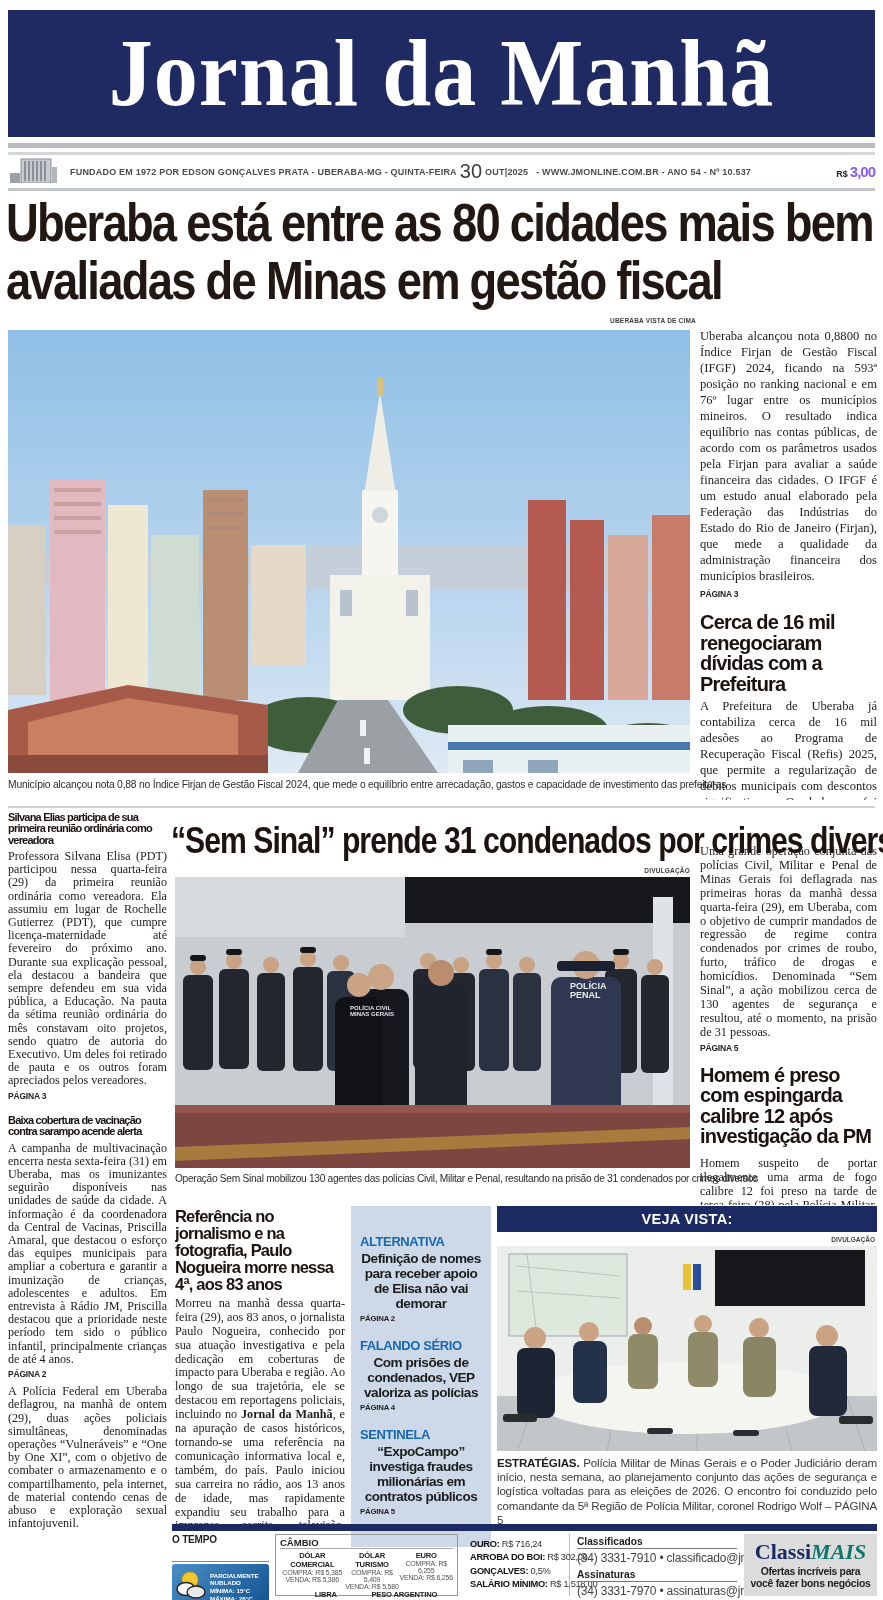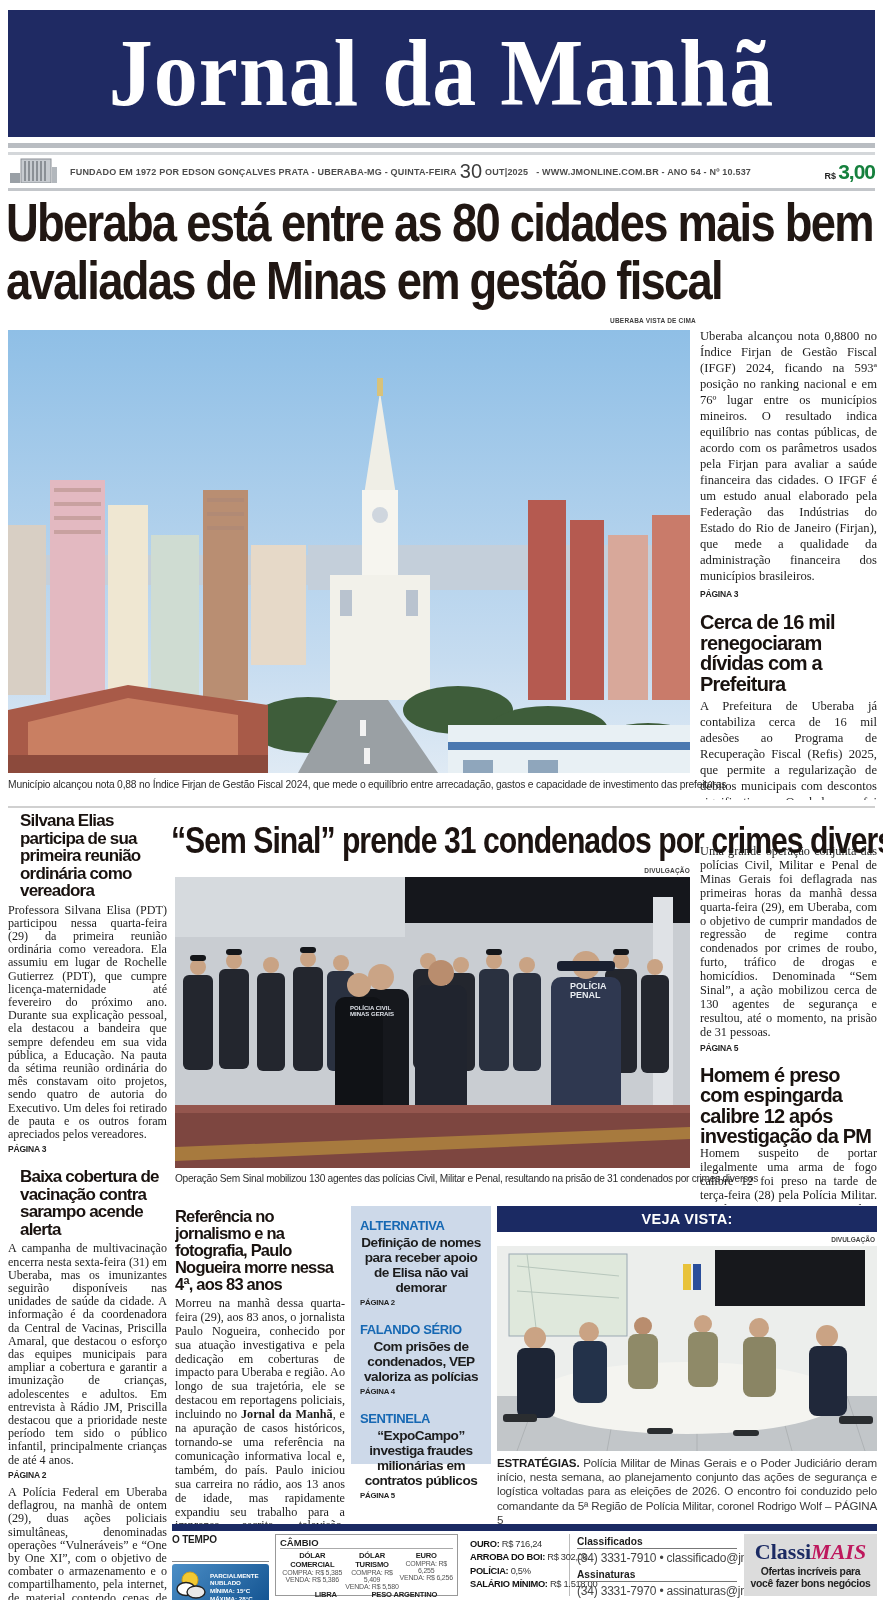--- a/index.html
+++ b/index.html
@@ -19,21 +19,21 @@
   .rule-d { top:806px; height:2px; background:#d0d0d0; }
 
   
   .dateline { position:absolute; left:8px; top:156px; width:867px; height:31px;
               display:flex; align-items:center; font-family:"Liberation Sans",sans-serif; }
   .building-icon { margin-left:2px; margin-right:12px; }
   .dl-text { font-size:9px; font-weight:bold; color:#4c4c4c; letter-spacing:.2px; white-space:nowrap; }
   .dl-day { font-size:20px; font-weight:normal; color:#3c3c3c; margin:0 3px; }
   .dl-price { margin-left:auto; display:flex; align-items:baseline; }
   .dl-cur { font-size:9px; font-weight:bold; color:#222; margin-right:2px; }
-  .dl-val { font-size:21px; font-weight:bold; color:#15803d; letter-spacing:-1px; }
+  .dl-val { font-size:15px; font-weight:bold; color:#8b5cf6; letter-spacing:-1px; }
 
   
   .main-headline { position:absolute; left:6px; top:194px; width:1020px;
                    font-family:"Liberation Sans",sans-serif; font-weight:bold; color:#211713;
                    font-size:53px; line-height:58px; letter-spacing:-2px;
                    transform:scaleX(.855); transform-origin:0 0; }
   .photo-credit { position:absolute; font-family:"Liberation Sans",sans-serif; font-weight:bold;
                   font-size:6.5px; color:#3f3f3f; letter-spacing:.2px; }
   .lead-credit { top:317px; left:560px; width:136px; text-align:right; }
   .ss-credit   { top:867px; left:554px; width:136px; text-align:right; }
@@ -62,35 +62,35 @@
                 font-size:12.6px; line-height:16.0px; overflow:hidden; }
   .colA-right .story-head { font-size:20px; margin:10px 0 4px 0; }
 
   .semsinal-headline { position:absolute; left:171px; top:820px; width:875px;
                        font-family:"Liberation Sans",sans-serif; font-weight:bold; color:#1c1310;
                        font-size:37px; line-height:42px; letter-spacing:-1.2px;
                        transform:scaleX(.815); transform-origin:0 0; white-space:nowrap; }
 
   .colB-left { position:absolute; left:8px; top:812px; width:159px; height:788px;
                font-size:12.1px; line-height:13.2px; overflow:hidden; }
-  .colB-left .story-head { font-size:17px; margin:12px 0 4px 12px; }
+  .colB-left .story-head { font-size:11px; margin:12px 0 4px 0; }
   .colB-left .story-head:first-child { margin-top:0; }
   .colB-left .page-label { margin-bottom:4px; }
 
   .colB-right { position:absolute; left:700px; top:845px; width:177px; height:360px;
                 font-size:12.3px; line-height:13.9px; overflow:hidden; }
-  .colB-right .story-head { font-size:20px; margin:9px 0 0 0; }
+  .colB-right .story-head { font-size:20px; margin:9px 0 10px 0; }
 
   .colC-mid { position:absolute; left:175px; top:1208px; width:170px; height:316px;
               font-size:12.2px; line-height:13.9px; overflow:hidden; }
   .colC-mid .story-head { font-size:16.5px; margin-bottom:4px; }
 
   
-  .briefs-box { position:absolute; left:351px; top:1206px; width:140px; height:258px;
-                background:#cdd9e9; padding:12px 9px; }
+  .briefs-box { position:absolute; left:351px; top:1206px; width:140px; height:341px;
+                background:#cdd9e9; padding:28px 9px; }
   .brief { margin-bottom:15px; }
   .brief-kicker { font-family:"Liberation Sans",sans-serif; font-weight:bold; font-size:13px;
                   color:#1668b3; letter-spacing:-0.4px; margin-bottom:2px; }
   .brief-title { font-family:"Liberation Sans",sans-serif; font-weight:bold; font-size:13.6px;
                  line-height:15px; color:#1c1c1c; letter-spacing:-0.5px;text-align:center; }
   .brief .page-label { font-size:7.8px; margin-top:3px; }
 
   
   .veja-box { position:absolute; left:497px; top:1206px; width:380px; height:315px; }
   .veja-bar { height:26px; background:#1b2a63; display:flex; align-items:center; justify-content:center; }
@@ -125,21 +125,21 @@
   .f-indices { left:292px; width:106px; border-right:1px solid #bbb; padding:4px 0 0 6px; }
   .idx-line { font-size:9.3px; line-height:13.4px; color:#333; white-space:nowrap; letter-spacing:-0.3px; }
   .idx-line b { color:#111; }
   .f-contacts { left:405px; width:160px; padding-top:2px; }
   .f-contact-h { font-size:10.2px; font-weight:bold; color:#1d1d1d; border-bottom:1px solid #777; padding-bottom:1px; }
   .f-contact-l { font-size:12px; color:#444; margin:2px 0 4px 0; letter-spacing:-0.2px; white-space:nowrap; }
   .f-classimais { left:572px; width:133px; background:#dcdcdc; display:flex; flex-direction:column;
                   align-items:center; justify-content:center; }
   .cm-brand { font-family:"Liberation Serif",serif; font-size:22px; line-height:22px; }
   .cm-1 { font-weight:bold; color:#1b2a63; }
-  .cm-2 { font-weight:bold; font-style:italic; color:#be185d; }
+  .cm-2 { font-weight:bold; font-style:italic; color:#0f766e; }
   .cm-tag { font-size:10.4px; line-height:11.8px; font-weight:bold; color:#222; text-align:center; margin-top:3px; letter-spacing:-0.3px; }
 </style>
 </head>
 <body>
 
 <div class="page">
 
   <div class="masthead">
     <div class="masthead-title">Jornal da Manhã</div>
   </div>
@@ -479,21 +479,21 @@
           <div class="cx-name">PESO ARGENTINO</div>
           <div class="cx-line">COMPRA: 0,004</div>
 
         </div>
       </div>
     </div>
 
     <div class="f-box f-indices">
       <div class="idx-line"><b>OURO:</b><span> R$ 716,24</span></div>
       <div class="idx-line"><b>ARROBA DO BOI:</b><span> R$ 302,00</span></div>
-      <div class="idx-line"><b>POLÍCIA:</b><span> 0,5%</span></div>
+      <div class="idx-line"><b>GONÇALVES:</b><span> 0,5%</span></div>
       <div class="idx-line"><b>SALÁRIO MÍNIMO:</b><span> R$ 1.518,00</span></div>
     </div>
 
     <div class="f-box f-contacts">
       <div class="f-contact-h">Classificados</div>
       <div class="f-contact-l">(34) 3331-7910 • classificado@jmonline.com.br</div>
       <div class="f-contact-h">Assinaturas</div>
       <div class="f-contact-l">(34) 3331-7970 • assinaturas@jmonline.com.br</div>
     </div>
 

